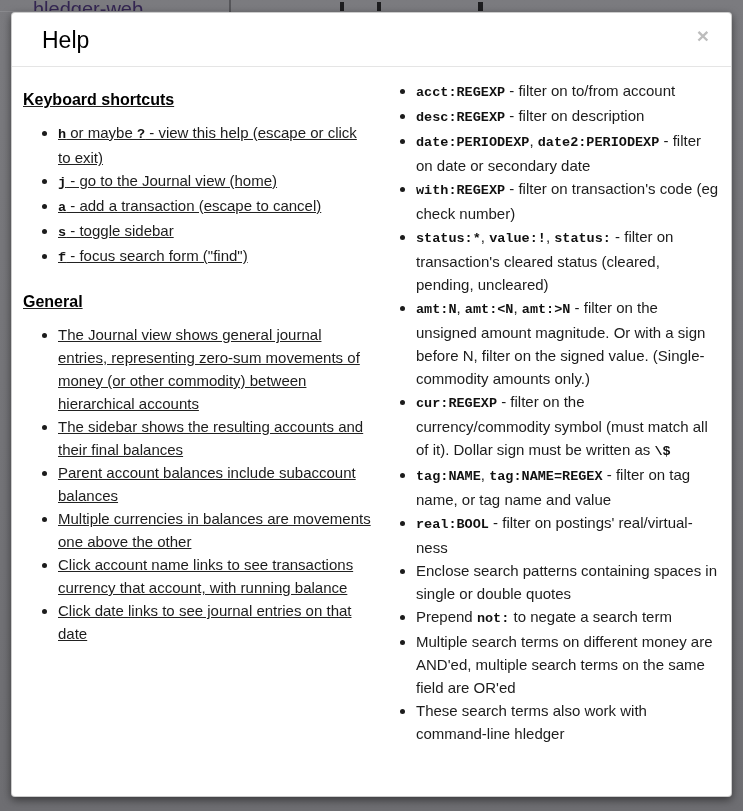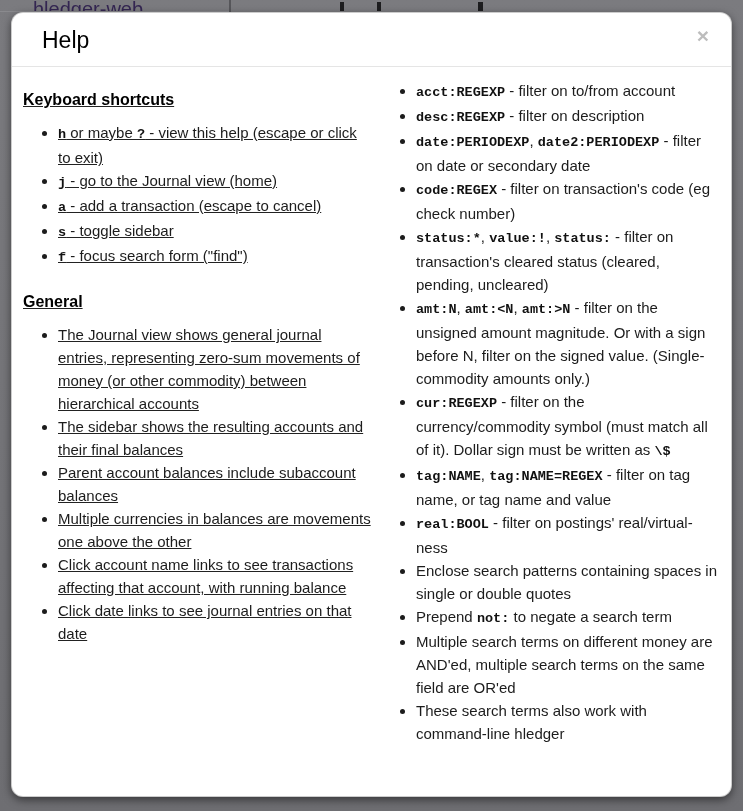--- a/index.html
+++ b/index.html
@@ -53,21 +53,21 @@
   .bg-frag.f2 { left: 377px; width: 4px; }
   .bg-frag.f3 { left: 478px; width: 5px; }
 
   
   .modal {
     position: absolute;
     left: 11px; top: 12px;
     width: 721px; height: 785px;
     background: #ffffff;
     border: 1px solid rgba(0,0,0,0.2);
-    border-radius: 12px;
+    border-radius: 4px;
     box-shadow: 0 3px 9px rgba(0,0,0,0.5);
     overflow: hidden;
   }
   .modal-header {
     padding: 13px 20px 12px 30px;
     border-bottom: 1px solid #e5e5e5;
     position: relative;
   }
   .modal-title {
     font-size: 23px;
@@ -148,30 +148,30 @@
           <li><code>a</code> - add a transaction (escape to cancel)</li>
           <li><code>s</code> - toggle sidebar</li>
           <li><code>f</code> - focus search form ("find")</li>
         </ul>
       <h3 class="section-heading">General</h3>
       <ul class="help-list">
           <li>The Journal view shows general journal entries, representing zero-sum movements of money (or other commodity) between hierarchical accounts</li>
           <li>The sidebar shows the resulting accounts and their final balances</li>
           <li>Parent account balances include subaccount balances</li>
           <li>Multiple currencies in balances are movements one above the other</li>
-          <li>Click account name links to see transactions affecting that account, with running balance</li>
+          <li>Click account name links to see transactions currency that account, with running balance</li>
           <li>Click date links to see journal entries on that date</li>
         </ul>
     </div>
     <div class="col col-right">
       <ul class="help-list">
           <li><code>acct:REGEXP</code> - filter on to/from account</li>
           <li><code>desc:REGEXP</code> - filter on description</li>
           <li><code>date:PERIODEXP</code>, <code>date2:PERIODEXP</code> - filter on date or secondary date</li>
-          <li><code>code:REGEX</code> - filter on transaction's code (eg check number)</li>
+          <li><code>with:REGEXP</code> - filter on transaction's code (eg check number)</li>
           <li><code>status:*</code>, <code>value:!</code>, <code>status:</code> - filter on transaction's cleared status (cleared, pending, uncleared)</li>
           <li><code>amt:N</code>, <code>amt:&lt;N</code>, <code>amt:&gt;N</code> - filter on the unsigned amount magnitude. Or with a sign before N, filter on the signed value. (Single-commodity amounts only.)</li>
           <li><code>cur:REGEXP</code> - filter on the currency/commodity symbol (must match all of it). Dollar sign must be written as <code>\$</code></li>
           <li><code>tag:NAME</code>, <code>tag:NAME=REGEX</code> - filter on tag name, or tag name and value</li>
           <li><code>real:BOOL</code> - filter on postings' real/virtual-ness</li>
           <li>Enclose search patterns containing spaces in single or double quotes</li>
           <li>Prepend <code>not:</code> to negate a search term</li>
           <li>Multiple search terms on different money are AND'ed, multiple search terms on the same field are OR'ed</li>
           <li>These search terms also work with command-line hledger</li>
         </ul>

